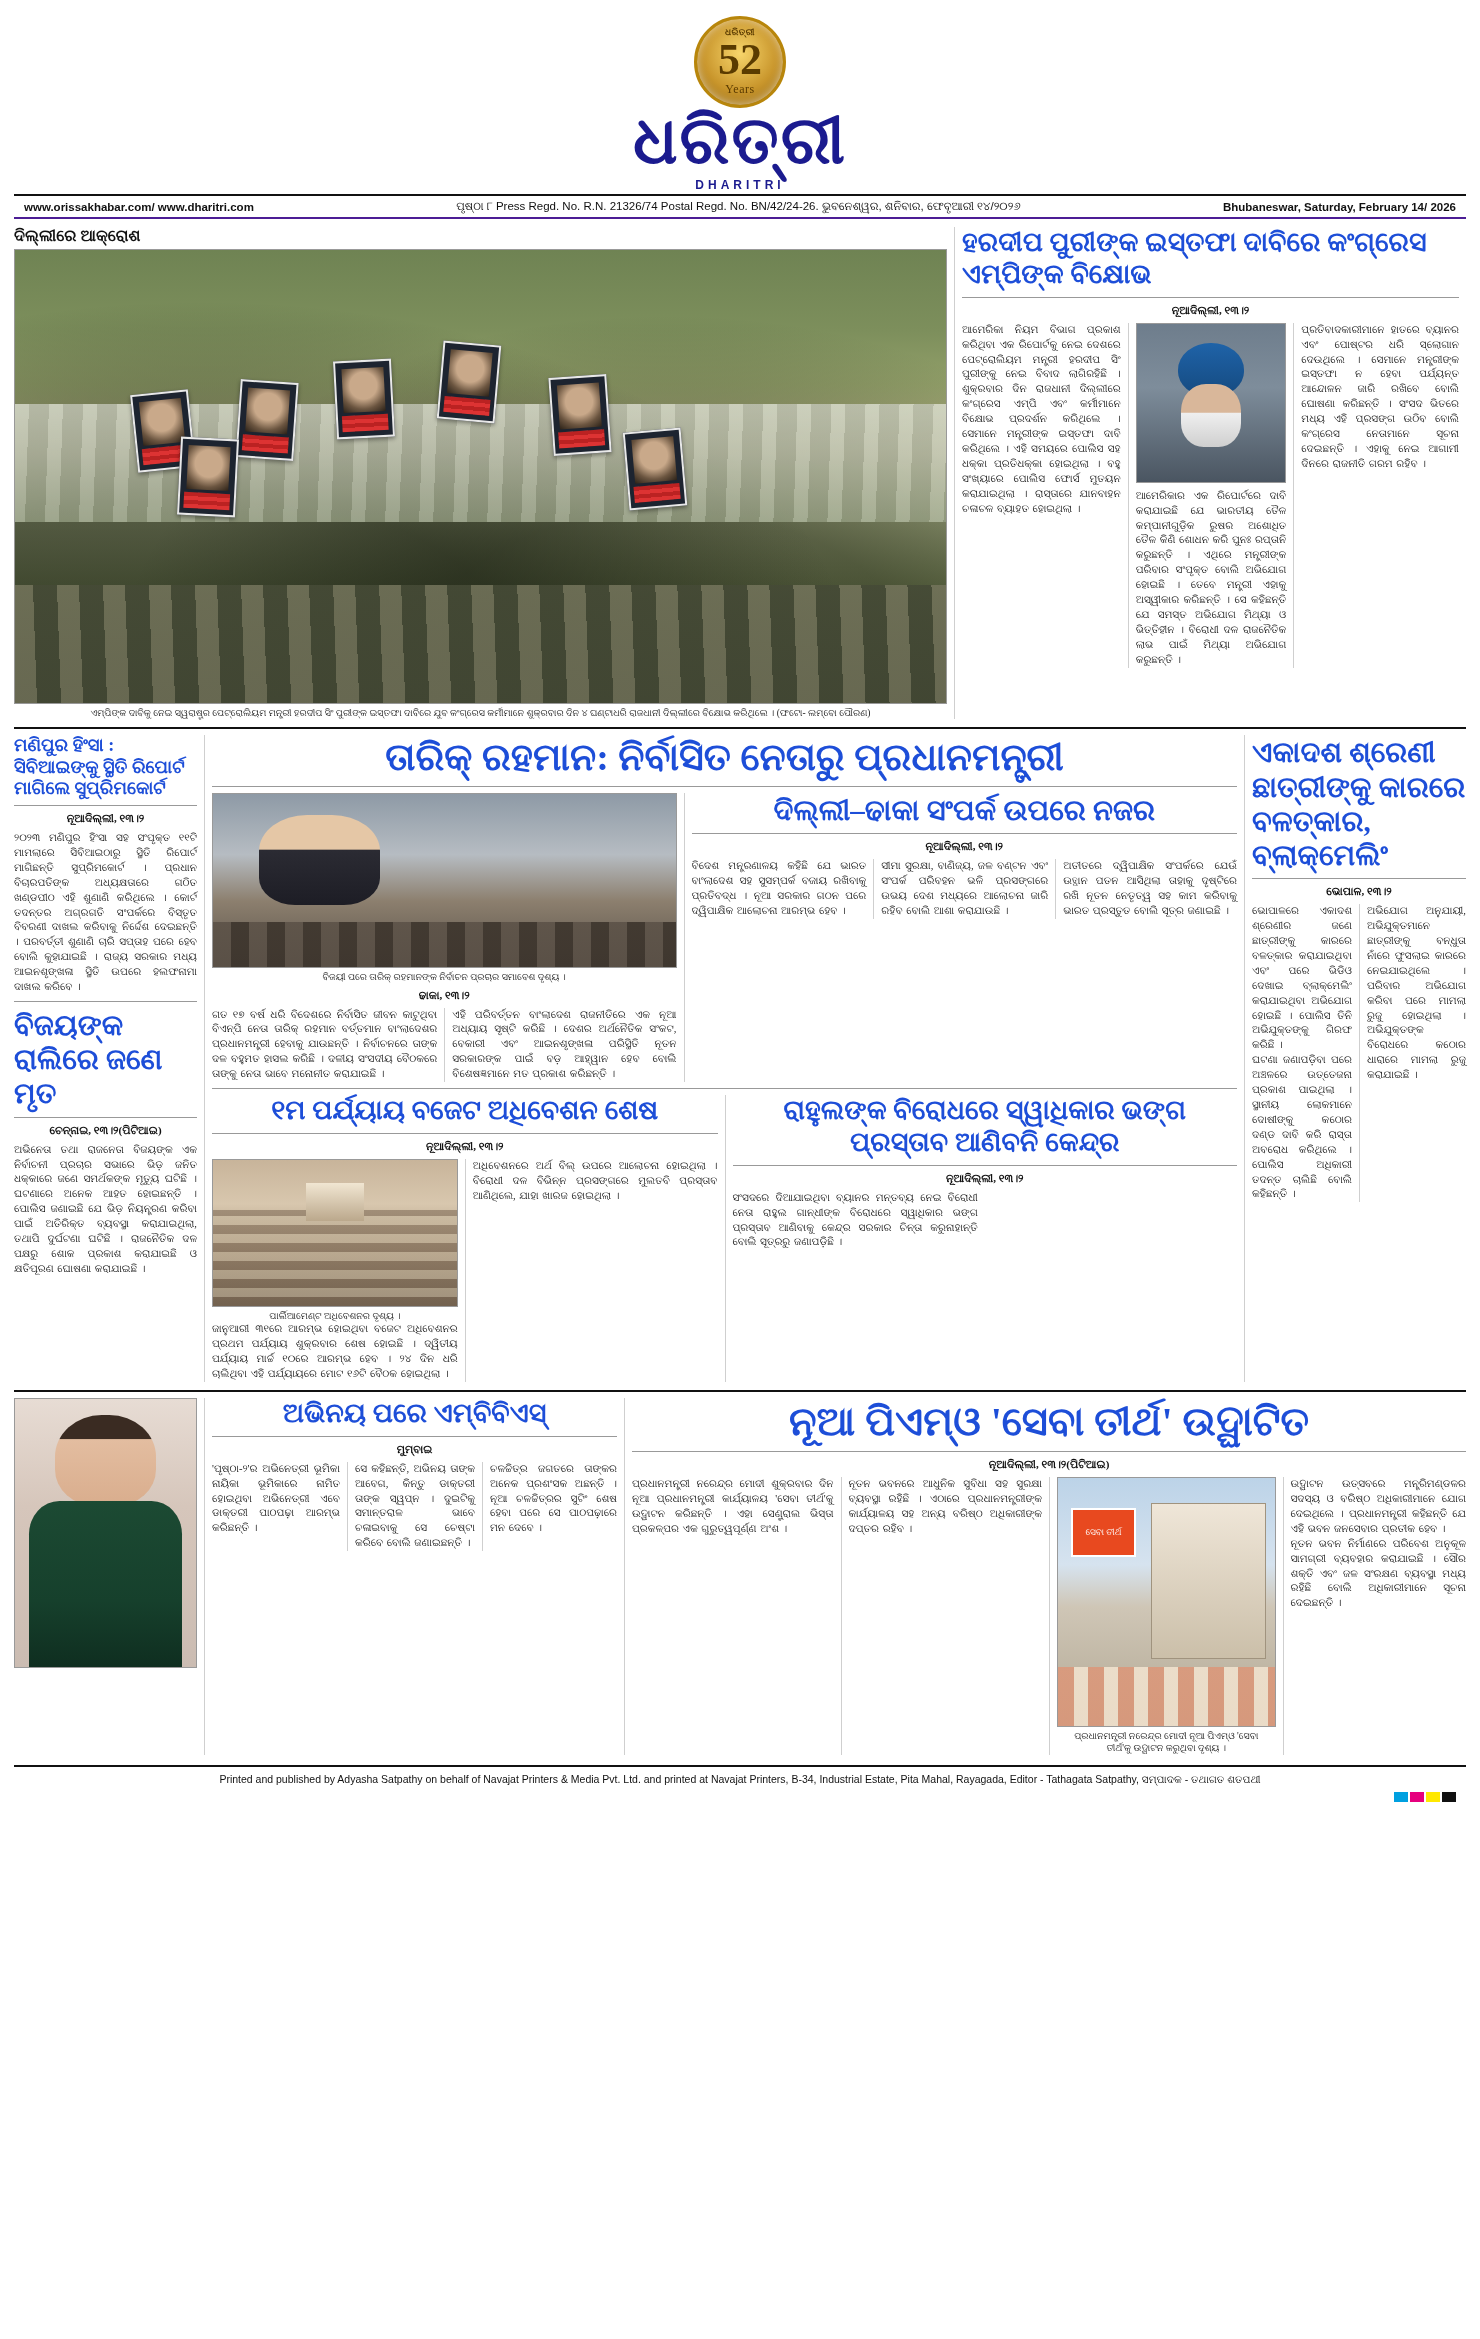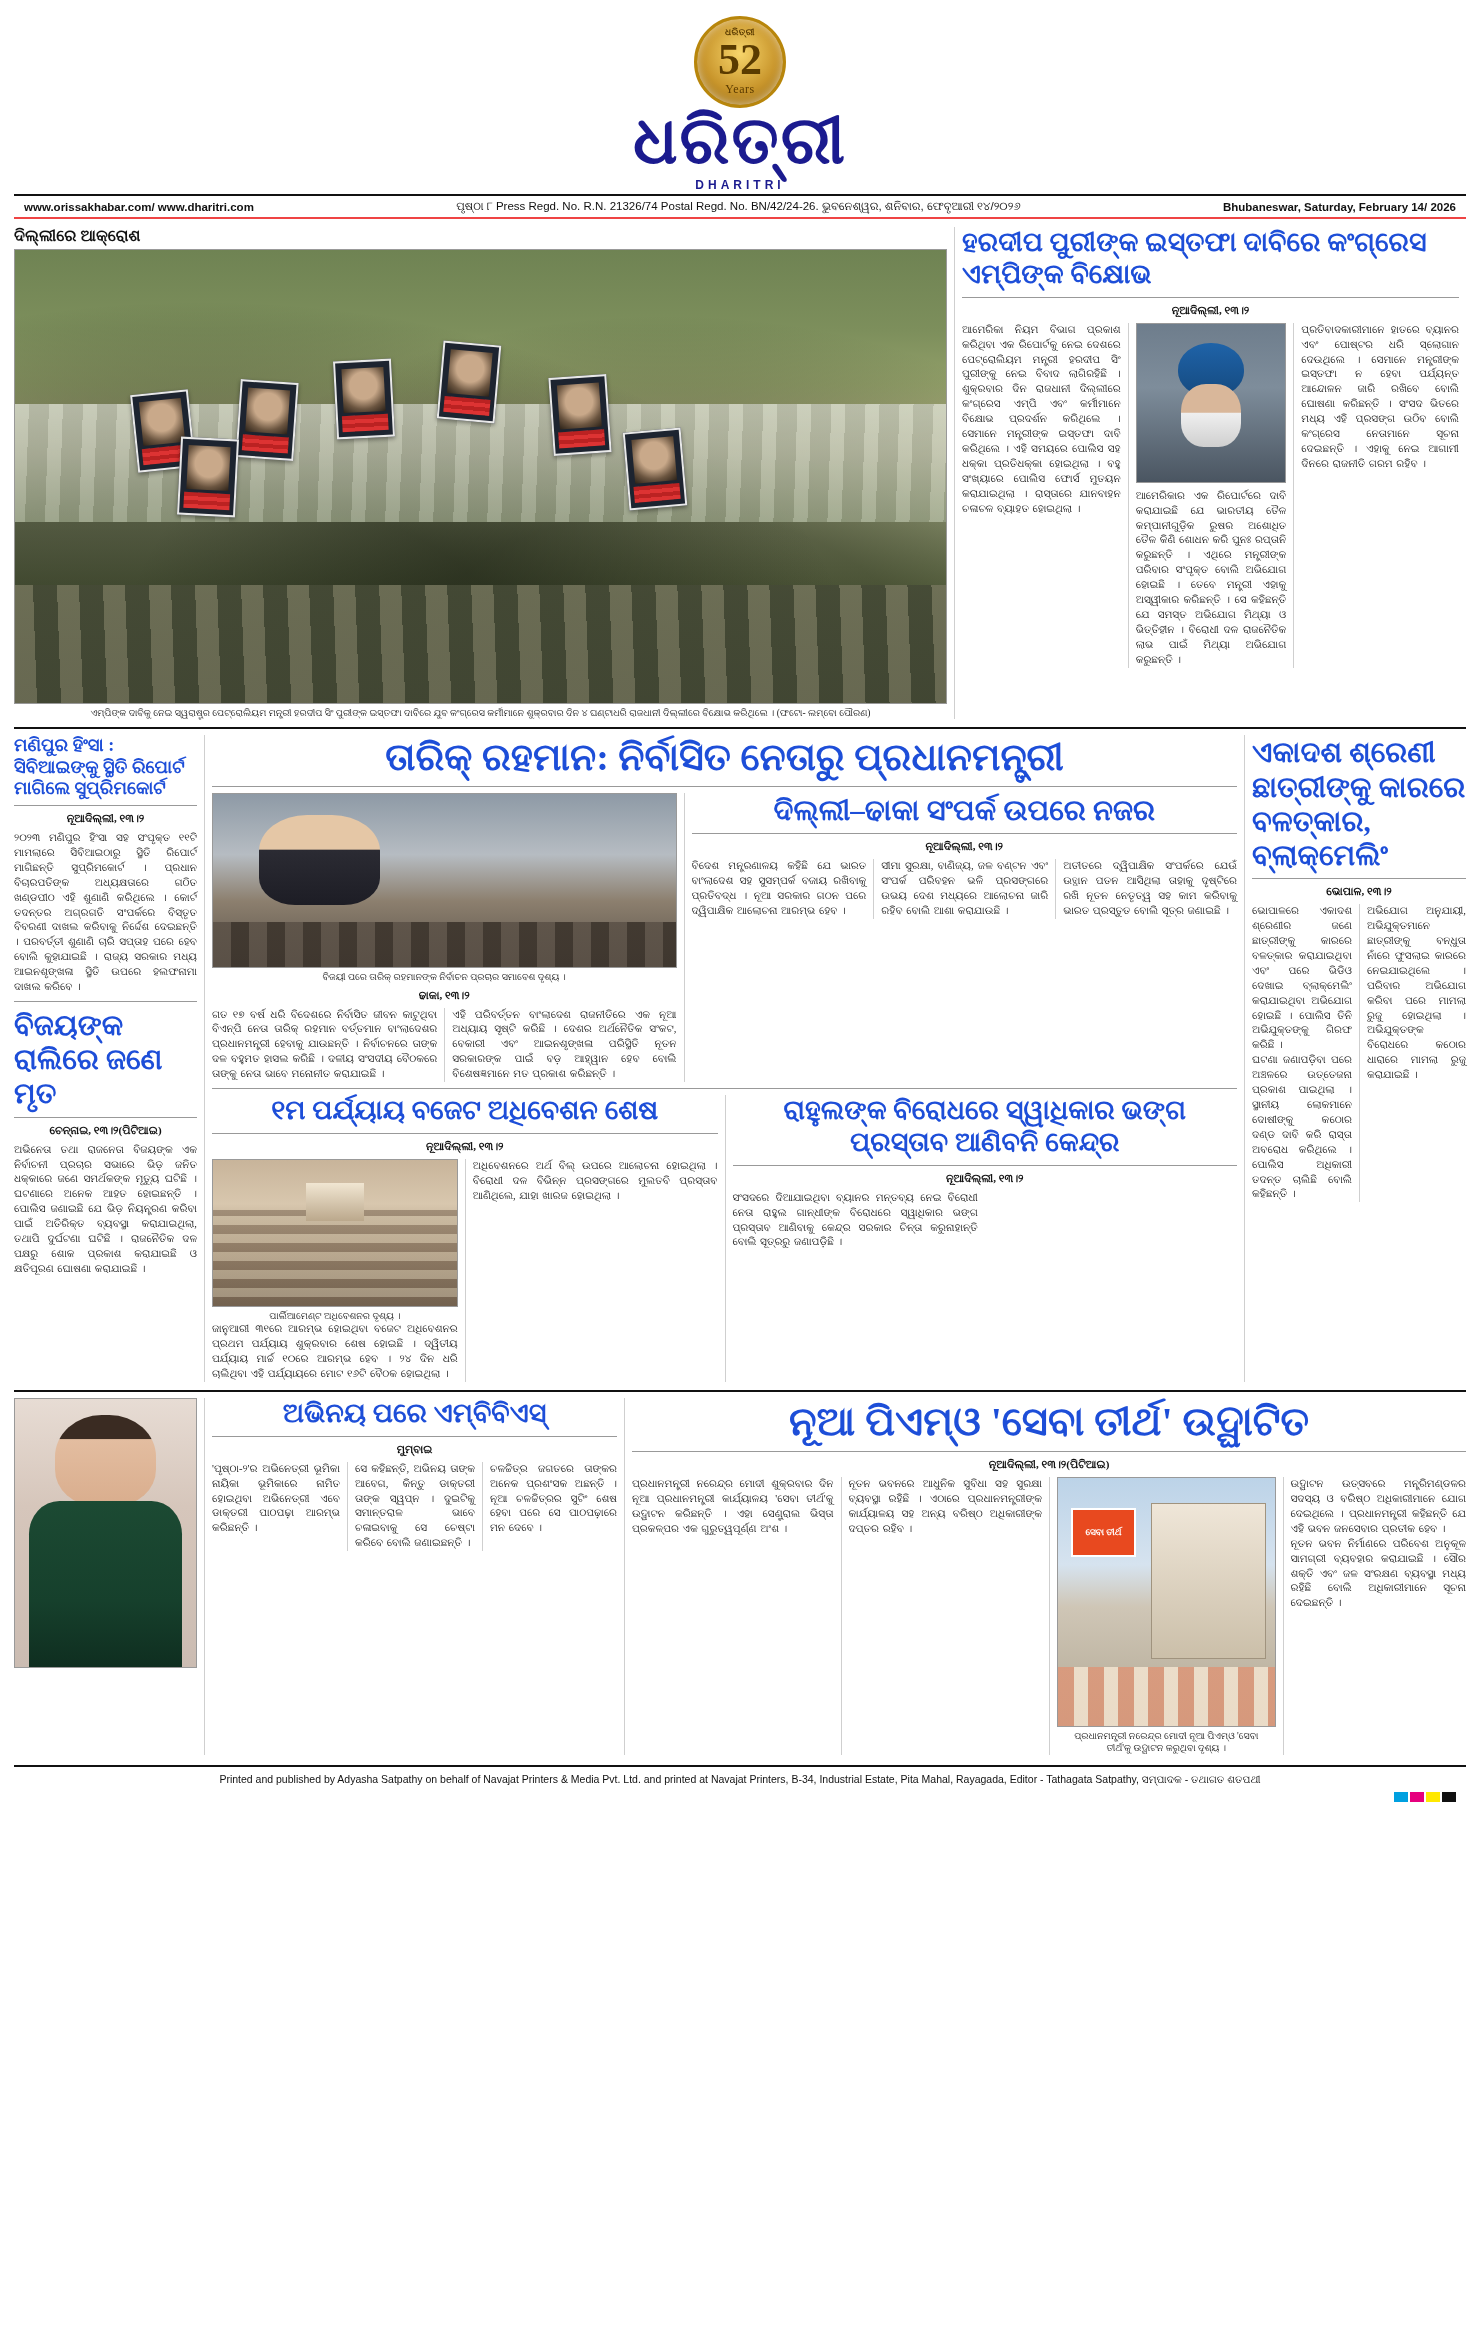--- a/index.html
+++ b/index.html
@@ -58,21 +58,21 @@
     font-weight: bold;
   }
   .masthead-right { width: 92px; }
 
   .strip {
     display: flex;
     align-items: center;
     justify-content: space-between;
     font-size: 11.5px;
     padding: 4px 10px;
-    border-bottom: 2px solid #ef4444;
+    border-bottom: 2px solid #4c1d95;
     font-weight: bold;
   }
   .strip .s-mid { font-weight: normal; }
 
   .headline {
     font-family: "Liberation Serif", serif;
     font-weight: bold;
     color: #1d4ed8;
     line-height: 1.18;
   }
@@ -237,21 +237,21 @@
     border:1px solid #a0937e;
   }
   .ph-building::after{
     content:"";position:absolute;left:0;right:0;bottom:0;height:24%;
     background: repeating-linear-gradient(90deg, rgba(220,150,120,.85) 0 16px, rgba(240,225,205,.9) 16px 30px);
   }
   .banner-box{
     position:absolute; left:6%; top:12%; width:30%; height:20%;
     background:#e8491f; color:#fff; font-size:9px; text-align:center;
     display:flex; align-items:center; justify-content:center;
-    font-family:"Liberation Serif", serif; border:2px solid #fff;font-weight:bold;
+    font-family:"Liberation Serif", serif; border:2px solid #fff;
   }
 
   
   .cols { display:flex; }
   .col { padding: 0 7px; }
   .col + .col { border-left: 1px solid #cfcfcf; }
 
   .section-divider { border-top: 2px solid #111; margin: 8px 0 6px; }
   .thin-divider { border-top: 1px solid #999; margin: 6px 0; }
 

